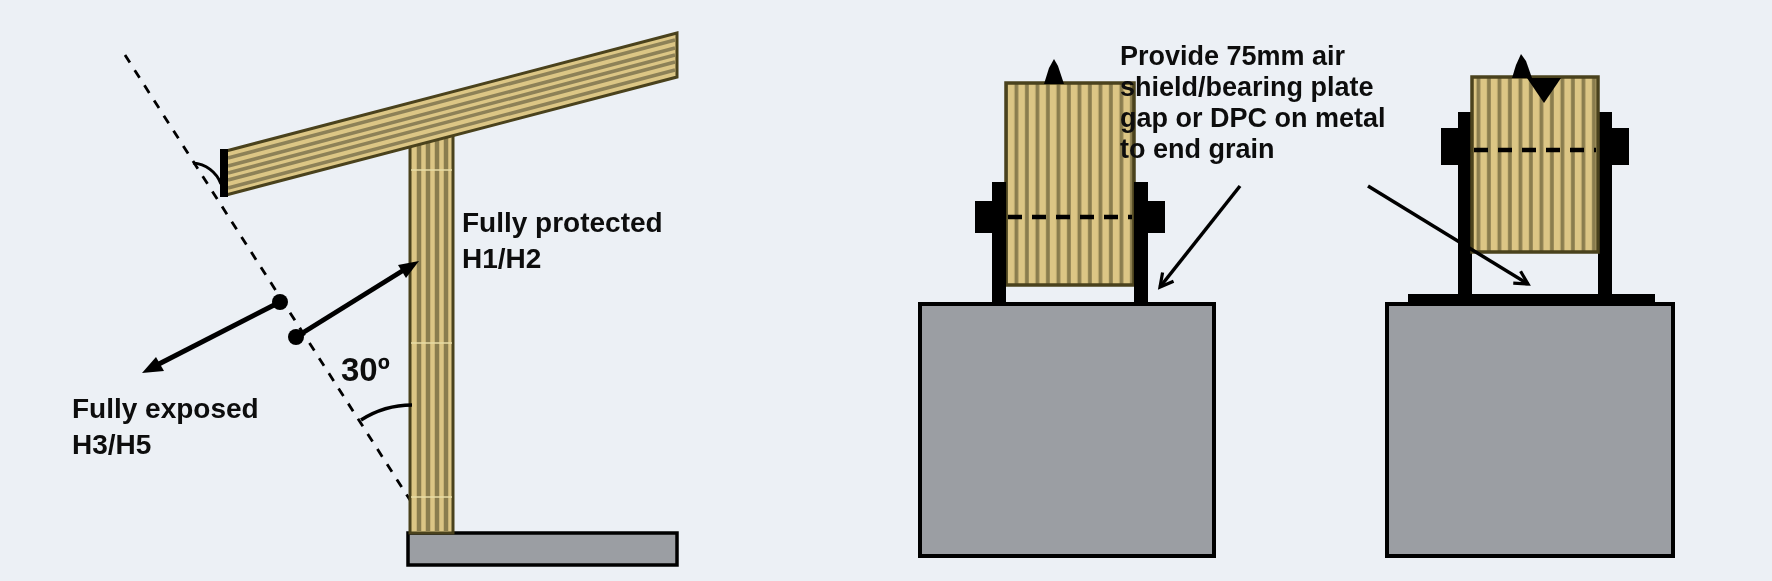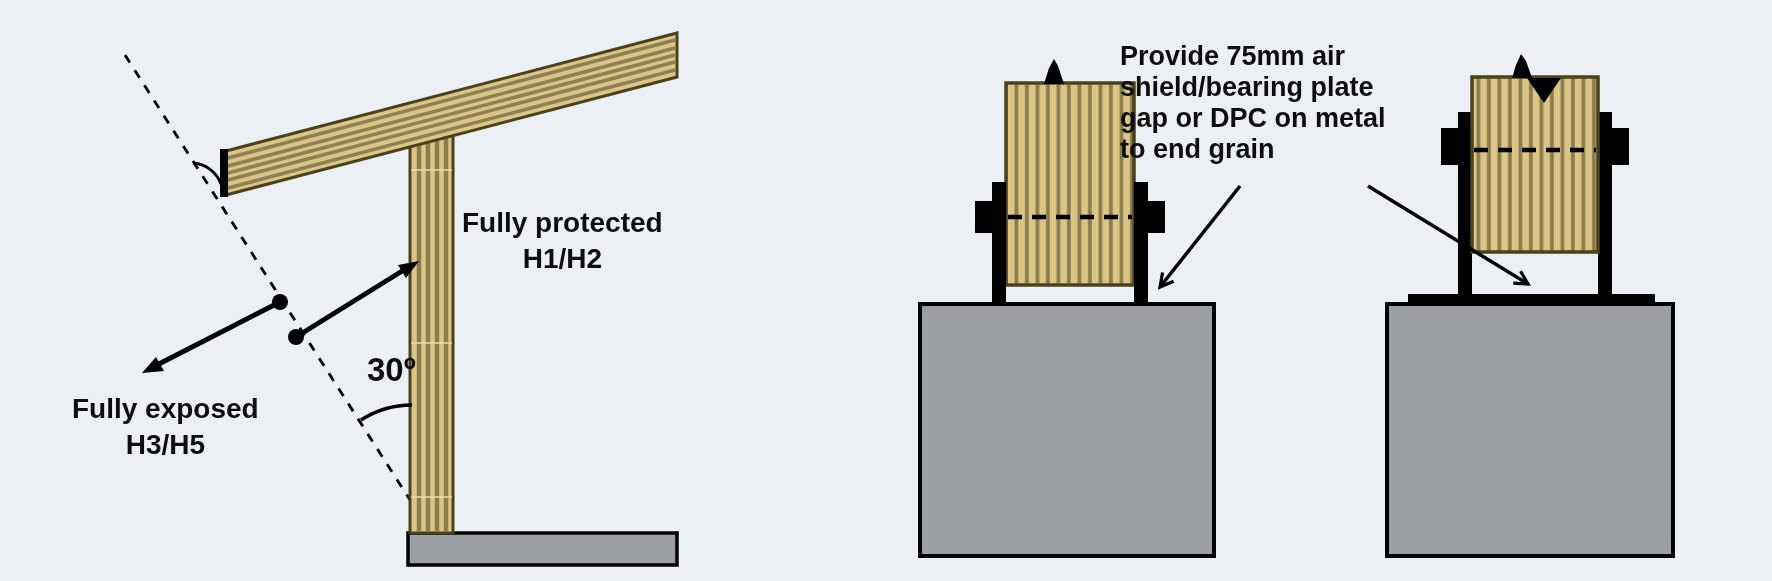--- a/index.html
+++ b/index.html
@@ -20,28 +20,26 @@
     left: 0;
     top: 0;
   }
   .label {
     position: absolute;
     color: #0d0d0d;
     font-weight: bold;
     font-size: 28px;
     line-height: 36px;
     white-space: nowrap;
-    text-align: center;
   }
   #angle-label {
     left: 341px;
     top: 351px;
     font-size: 33px;
     line-height: 38px;
-    margin-left: 26px;
   }
   #protected-label {
     left: 462px;
     top: 205px;
   }
   #exposed-label {
     left: 72px;
     top: 391px;
   }
   #annotation {

